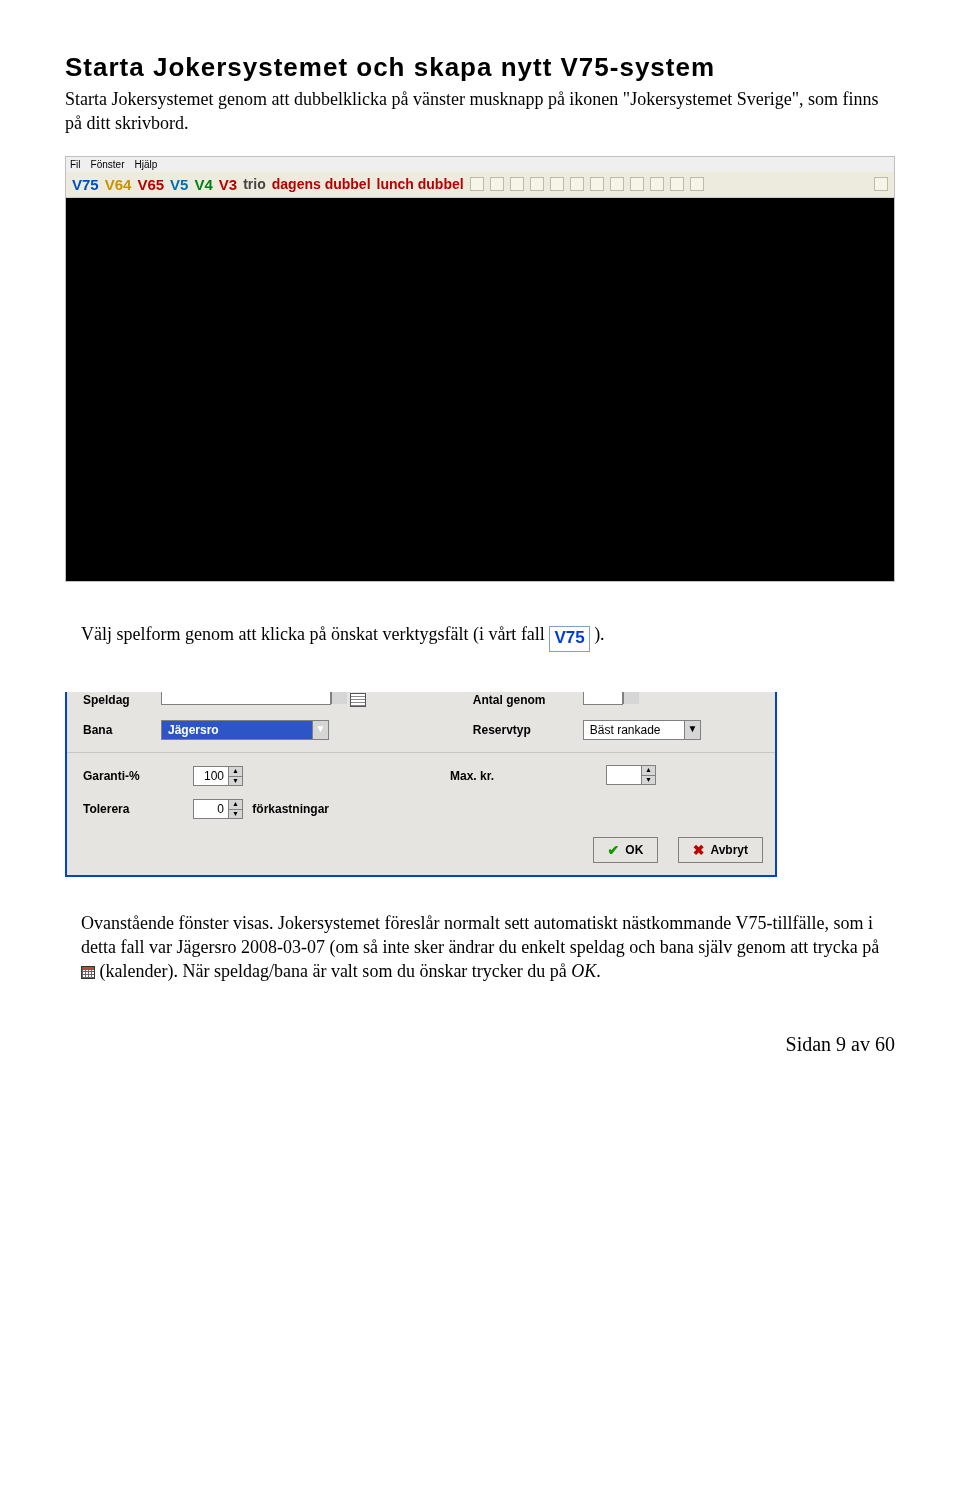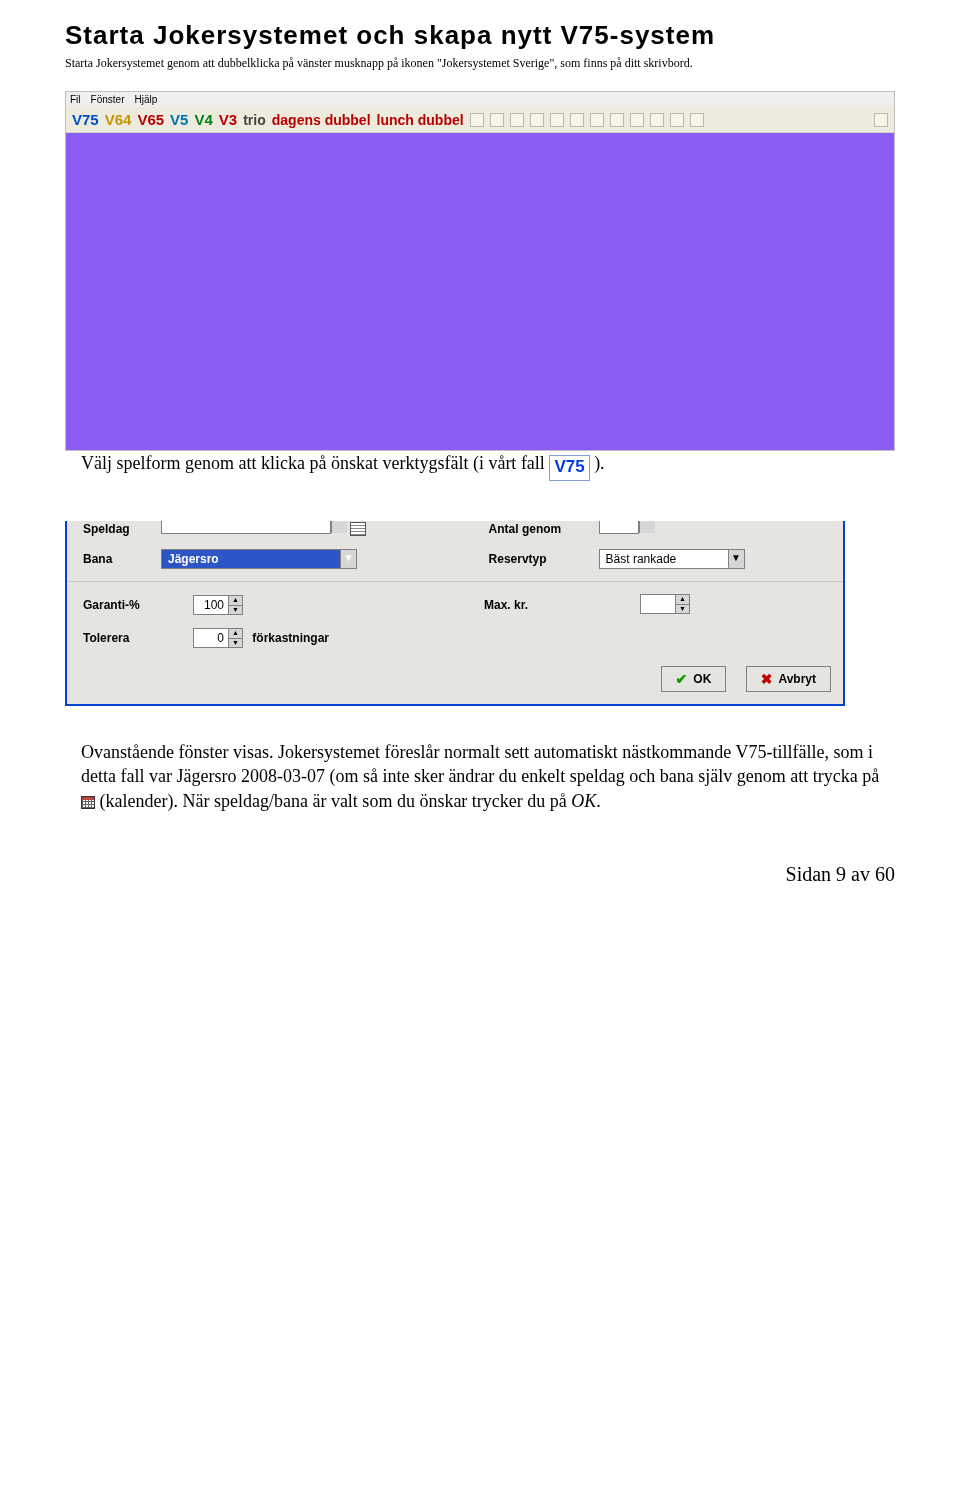--- a/index.html
+++ b/index.html
@@ -9,31 +9,33 @@
     font-family: Georgia, 'Times New Roman', serif;
     color: #000;
     padding: 20px 65px 30px 65px;
   }
   h1 {
     font-family: Verdana, Arial, sans-serif;
     font-weight: 900;
     font-size: 26px;
     letter-spacing: 1px;
     margin-bottom: 4px;
+    margin-top: 32px;
   }
   .intro {
-    font-size: 12px;
+    font-size: 18px;
     line-height: 1.35;
     margin-bottom: 20px;
   }
   .screenshot1 {
     width: 100%;
-    height: 360px;
-    background: #8b5cf6;
+    height: 426px;
+    background: #000000;
     border: 1px solid #bfbfbf;
+    margin-bottom: 40px;
     font-family: Tahoma, Arial, sans-serif;
     font-size: 10px;
   }
   .ss1-menu {
     background: #efefef;
     padding: 2px 4px;
     display: flex;
     gap: 10px;
   }
   .ss1-toolbar {
@@ -70,35 +72,35 @@
     background: #fff;
     border: 1px solid #7fa0d0;
     padding: 0 4px 1px 4px;
     color: #003bdc;
     font-family: Arial, sans-serif;
     font-weight: 900;
     font-size: 17px;
     vertical-align: -3px;
   }
   .screenshot2 {
-    width: 780px;
+    width: 712px;
     border: 2px solid #0043d0;
     border-top: none;
     background: #e6e4e0;
     font-family: Tahoma, Arial, sans-serif;
     font-size: 12px;
     margin-bottom: 34px;
     padding: 0 12px 12px 12px;
   }
   .ss2 table { width: 100%; border-collapse: collapse; }
   .ss2 td { padding: 6px 4px; vertical-align: middle; white-space: nowrap; }
   .ss2 .lbl { font-weight: bold; width: 78px; }
   .combo {
     display:inline-flex; align-items:center;
-    border:1px solid #808080; background:#fff; height:20px;gap:28px;
+    border:1px solid #808080; background:#fff; height:20px;
   }
   .combo.sel { background:#2d55c5; color:#fff; font-weight:bold; }
   .combo .txt { padding:0 6px; min-width:150px; }
   .combo .arrow {
     width:16px; height:18px; background:#d6d6d6;
     border-left:1px solid #808080; text-align:center; line-height:16px;
     font-size:10px;
   }
   .spin {
     display:inline-flex; align-items:stretch; height:20px; border:1px solid #808080; background:#fff;margin-left:32px;

